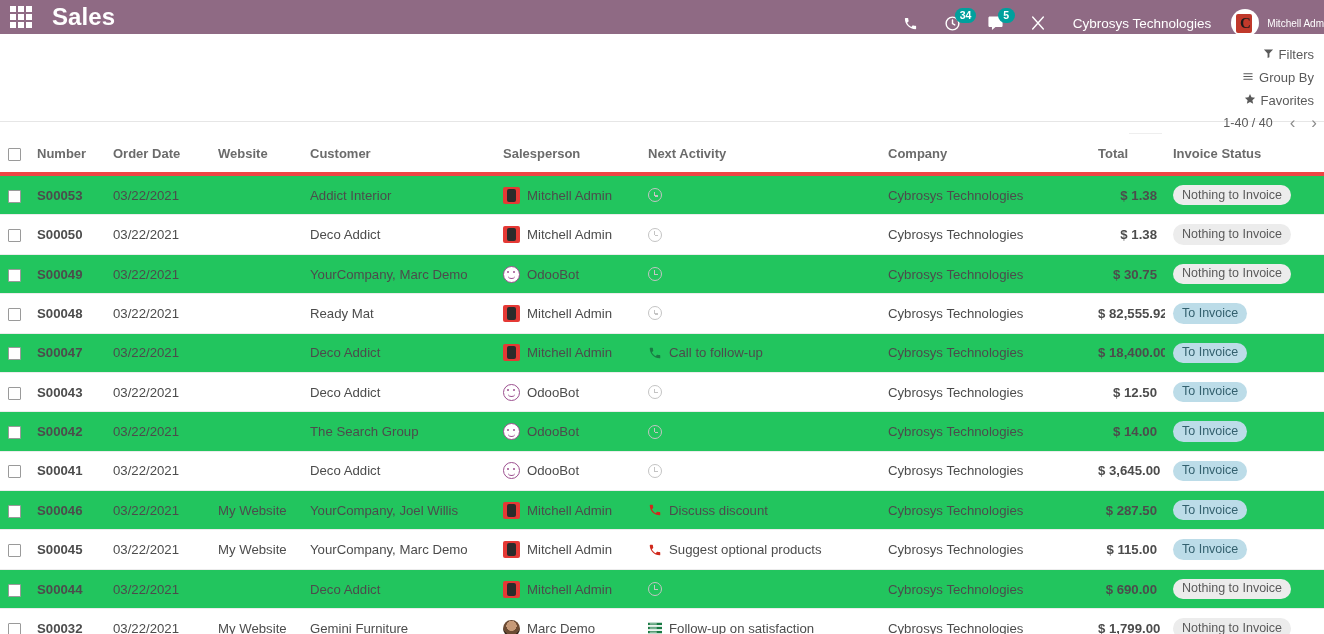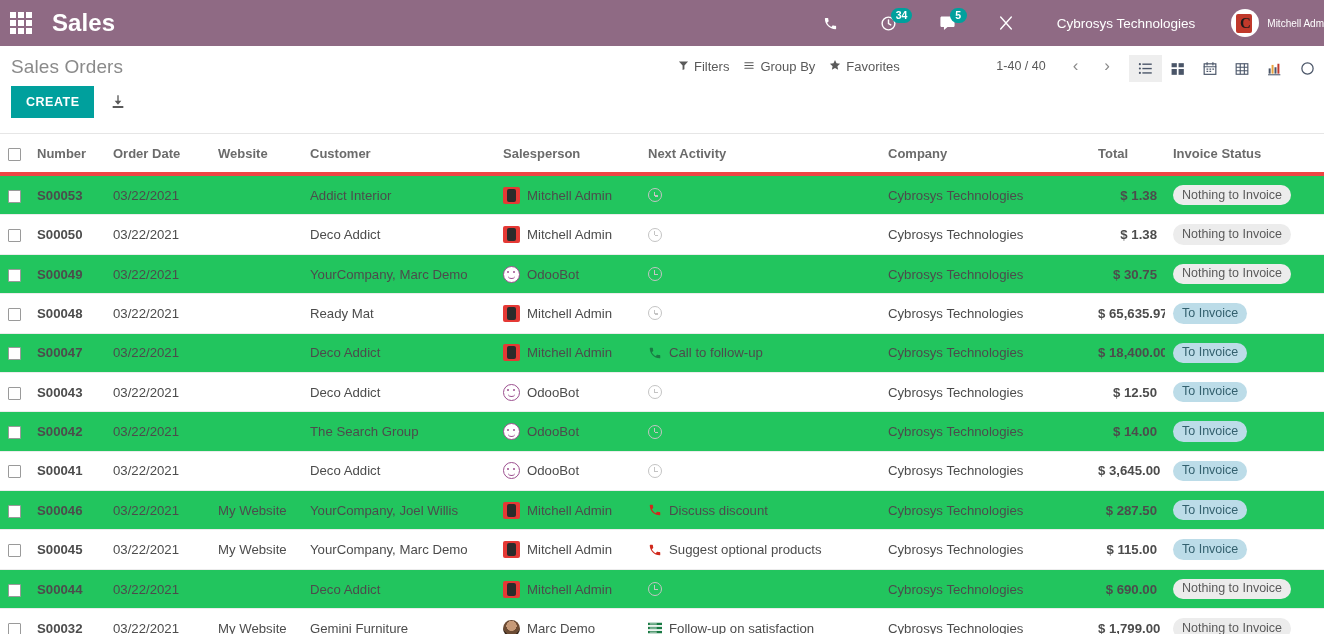--- a/index.html
+++ b/index.html
@@ -6,21 +6,21 @@
   html, body {
     width: 1324px; height: 634px;
     overflow: hidden;
     background: #ffffff;
     font-family: "Liberation Sans", sans-serif;
     color: #4c4c4c;
   }
 
   
   .navbar {
-    height: 46px;
+    height: 34px;
     background: #8f6a84;
     display: flex;
     align-items: center;
     padding: 0 24px 0 6px;
     color: #fff;
     position: relative;
   }
   .apps-grid {
     width: 30px; height: 30px;
     display: grid;
@@ -37,21 +37,21 @@
     font-size: 24px; font-weight: bold; letter-spacing: .1px;
     margin-right: 26px; margin-left: 8px; cursor: pointer; white-space: nowrap;
   }
   .nav-menu { display: flex; align-items: center; gap: 0; }
   .nav-menu .nav-item {
     font-size: 13.5px; padding: 6px 11px; cursor: pointer;
     white-space: nowrap; color: #ffffff; opacity: .97;
   }
   .nav-right {
     position: absolute; right: 0; top: 0; height: 46px;
-    display: flex; align-items: center; gap: 16px; padding-right: 0;
+    display: flex; align-items: center; gap: 0; padding-right: 0;
   }
   .nav-icon {
     position: relative; padding: 0 13px; cursor: pointer;
     display: flex; align-items: center; height: 46px;
   }
   .badge-count {
     position: absolute; top: 8px; left: 24px;
     background: #00a09d; color: #fff;
     font-size: 10.5px; font-weight: bold;
     border-radius: 9px; padding: 1px 5px 1.5px; line-height: 1.15;
@@ -111,30 +111,31 @@
     padding: 10px 0 7px 6px;
     margin-top: 10px;
   }
   .searchbar input {
     border: none; outline: none; width: 100%;
     font-size: 13.5px; color: #4c4c4c;
     font-family: "Liberation Sans", sans-serif; background: transparent;
   }
   .searchbar input::placeholder { color: #aeaeae; }
   .cp-toolbar {
-    display: flex; align-items: flex-start; padding-top: 9px; padding-left: 8px;
+    display: flex; align-items: flex-end; padding-top: 9px; padding-left: 8px;
     height: 40px;
+    flex-direction: column;
   }
   .filter-btn {
     display: flex; align-items: center; gap: 5px;
     font-size: 13px; color: #5a5a5a; cursor: pointer;
     padding: 4px 10px 4px 4px; white-space: nowrap;
   }
   .pager {
-    margin-left: auto; display: flex; align-items: center; gap: 12px;
+    margin-left: auto; display: flex; align-items: center; gap: 2px;
     font-size: 12.5px; color: #5a5a5a;
   }
   .pager-text { padding-right: 8px; white-space: nowrap; }
   .pager-btn {
     cursor: pointer; padding: 2px 7px; color: #8a8a8a; font-size: 17px;
     line-height: 1;
   }
   .view-switcher { display: flex; align-items: center; margin-left: 12px; }
   .view-btn {
     padding: 6px 9px; cursor: pointer; display: flex;
@@ -272,32 +273,20 @@
       <span class="user-avatar">
         <span>C</span>
       </span>
       <span class="user-name">Mitchell Adm</span>
     </div>
   </div>
 </div>
 
 <div class="control-panel">
 
-  <div class="cp-left">
-    <div class="page-title">Sales Orders</div>
-    <div class="cp-buttons">
-      <button class="btn-create">CREATE</button>
-      <span class="icon-import">
-        <svg width="16" height="16" viewBox="0 0 24 24" fill="#5a5a5a">
-          <path d="M11 2h2v8h4l-5 6-5-6h4V2z"></path>
-          <path d="M4 18h16v3H4z"></path>
-        </svg>
-      </span>
-    </div>
-  </div>
 
   <div class="cp-right">
     <div class="cp-toolbar">
       <div class="filter-btn">
         <span>
           <svg width="11" height="11" viewBox="0 0 24 24" fill="#5a5a5a">
               <path d="M2 3h20l-8 9v8l-4 2v-10z"></path>
             </svg>
         </span>
         <span>Filters</span>
@@ -485,21 +474,21 @@
               <span>Mitchell Admin</span>
             </span>
           </td>
           <td>
             <span class="cell-flex">
               <span class="act-clock"></span>
               <span></span>
             </span>
           </td>
           <td>Cybrosys Technologies</td>
-          <td class="c-total">$ 65,635.97</td>
+          <td class="c-total">$ 82,555.92</td>
           <td><span class="badge toinvoice">To Invoice</span></td>
         </tr>
         <tr class="odd">
           <td><span class="cb"></span></td>
           <td class="c-num">S00047</td>
           <td>03/22/2021</td>
           <td></td>
           <td>Deco Addict</td>
           <td>
             <span class="cell-flex">

